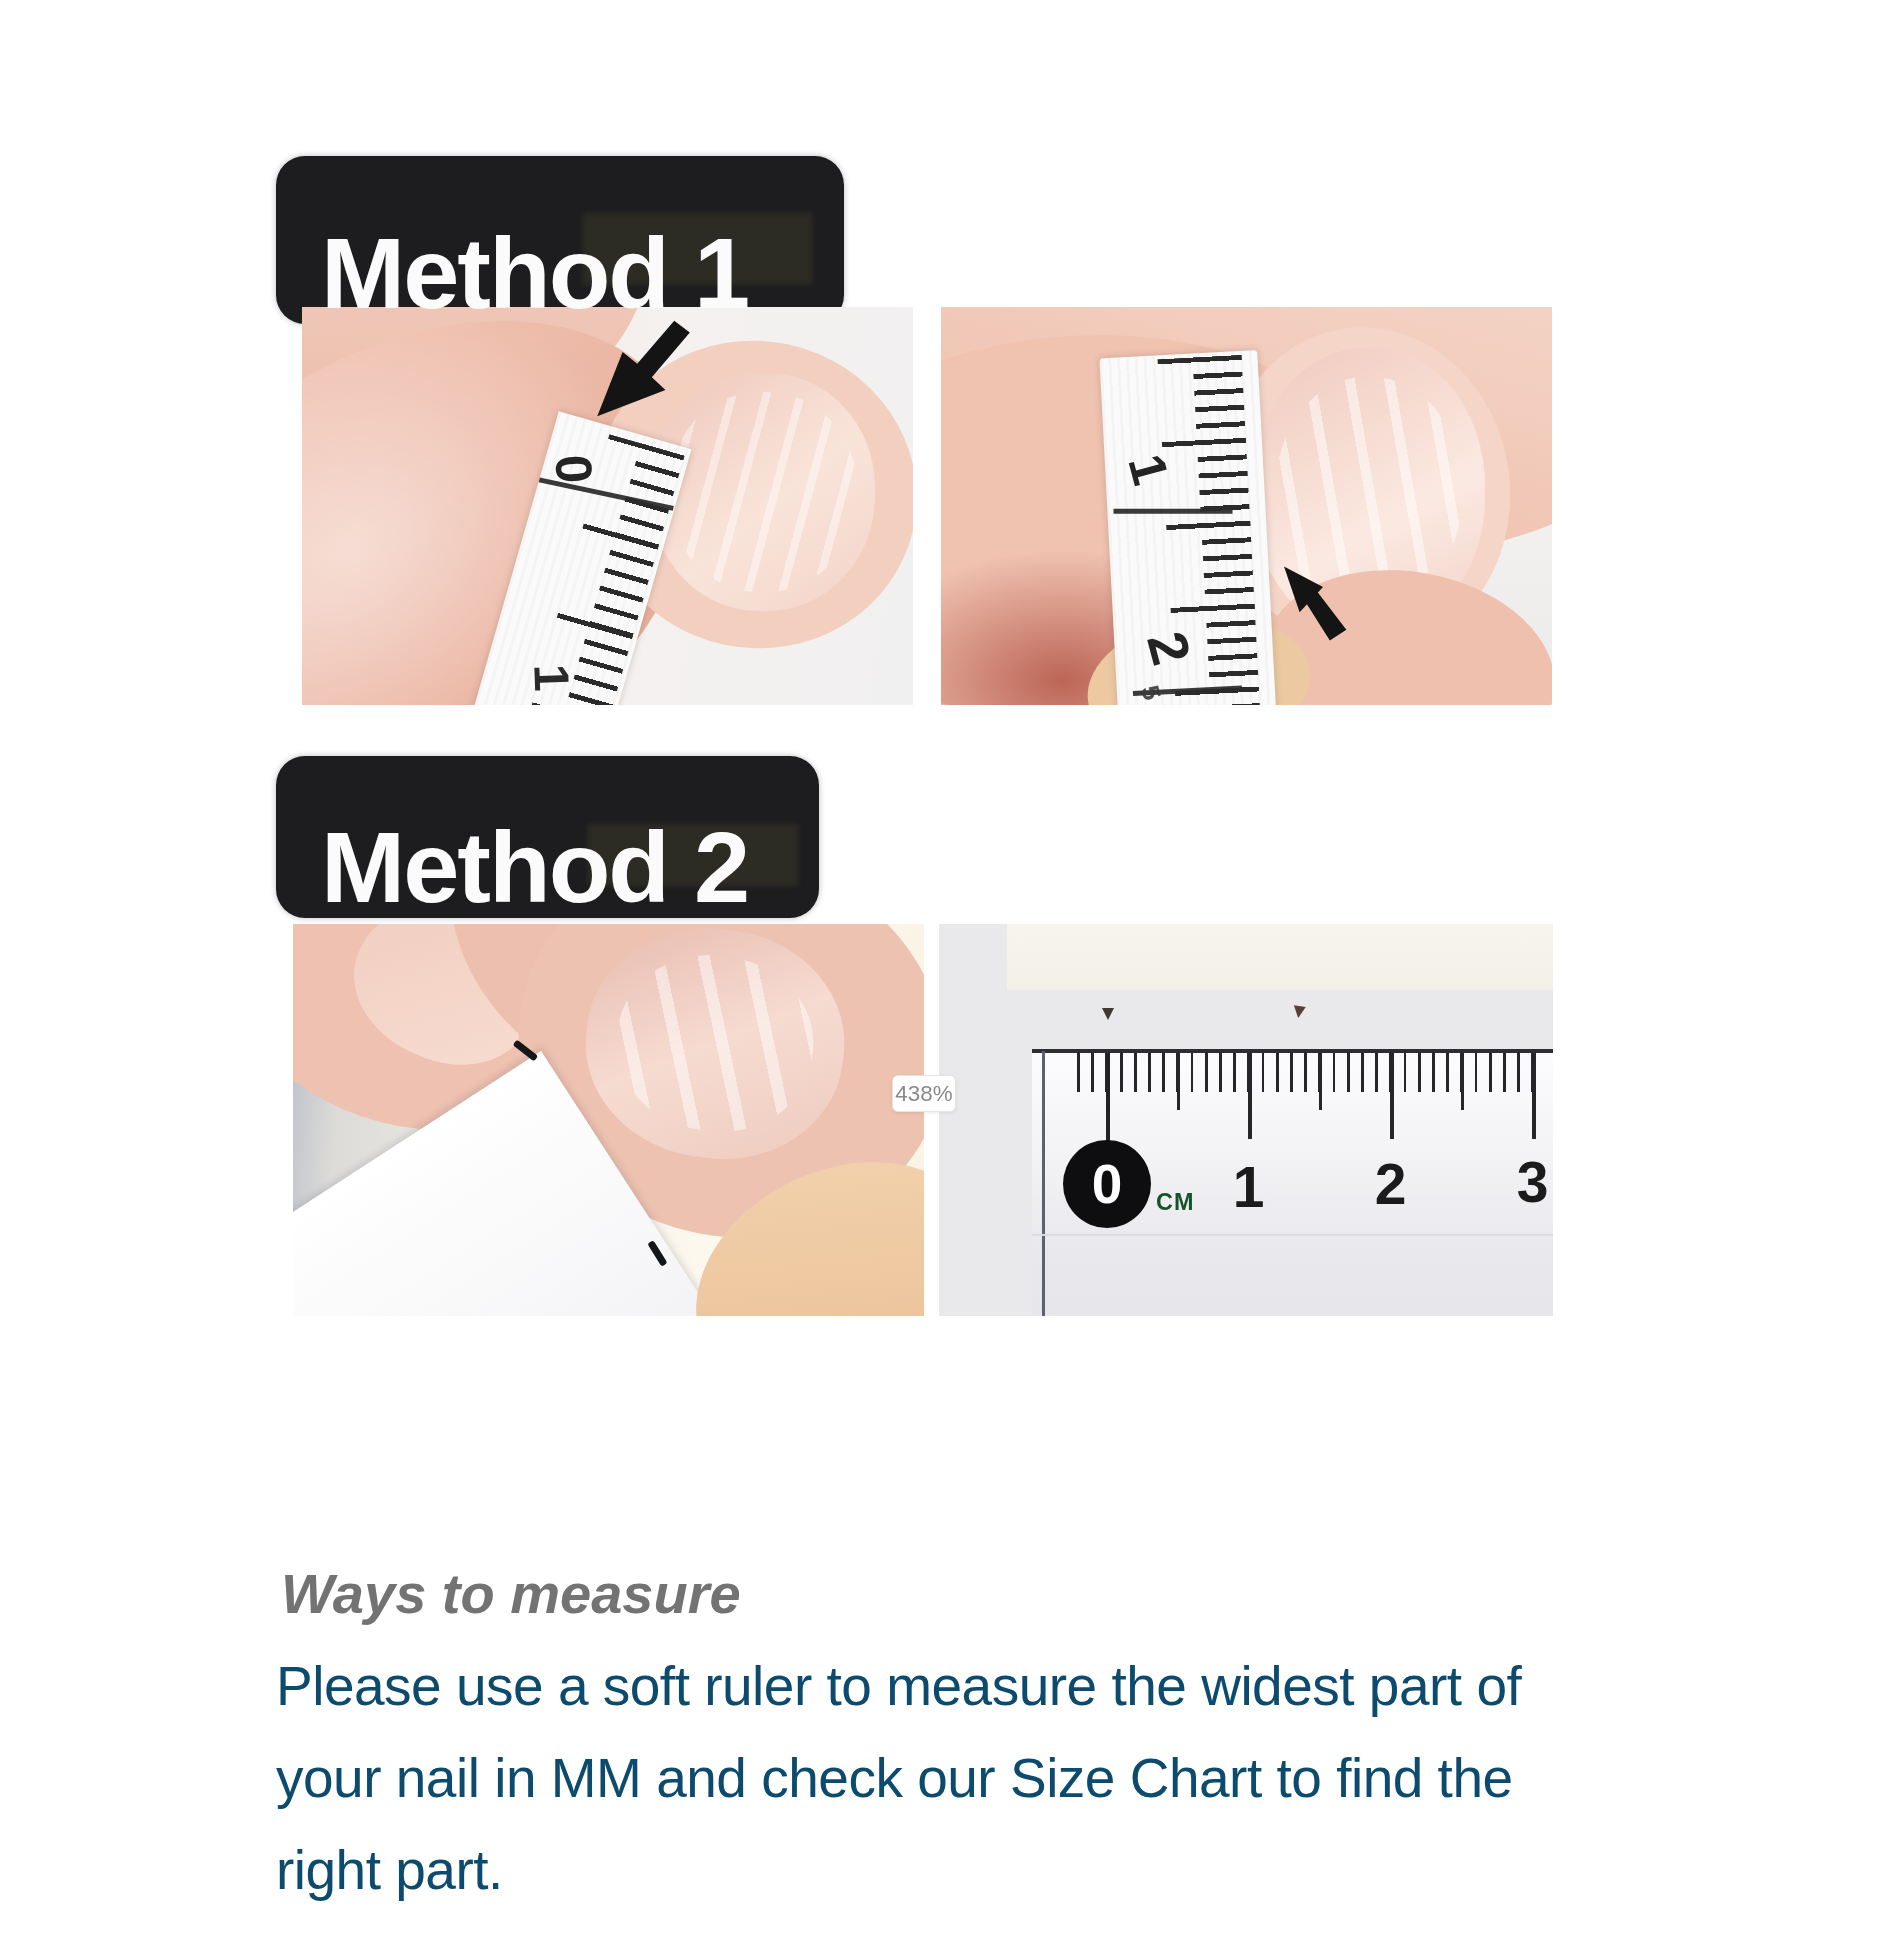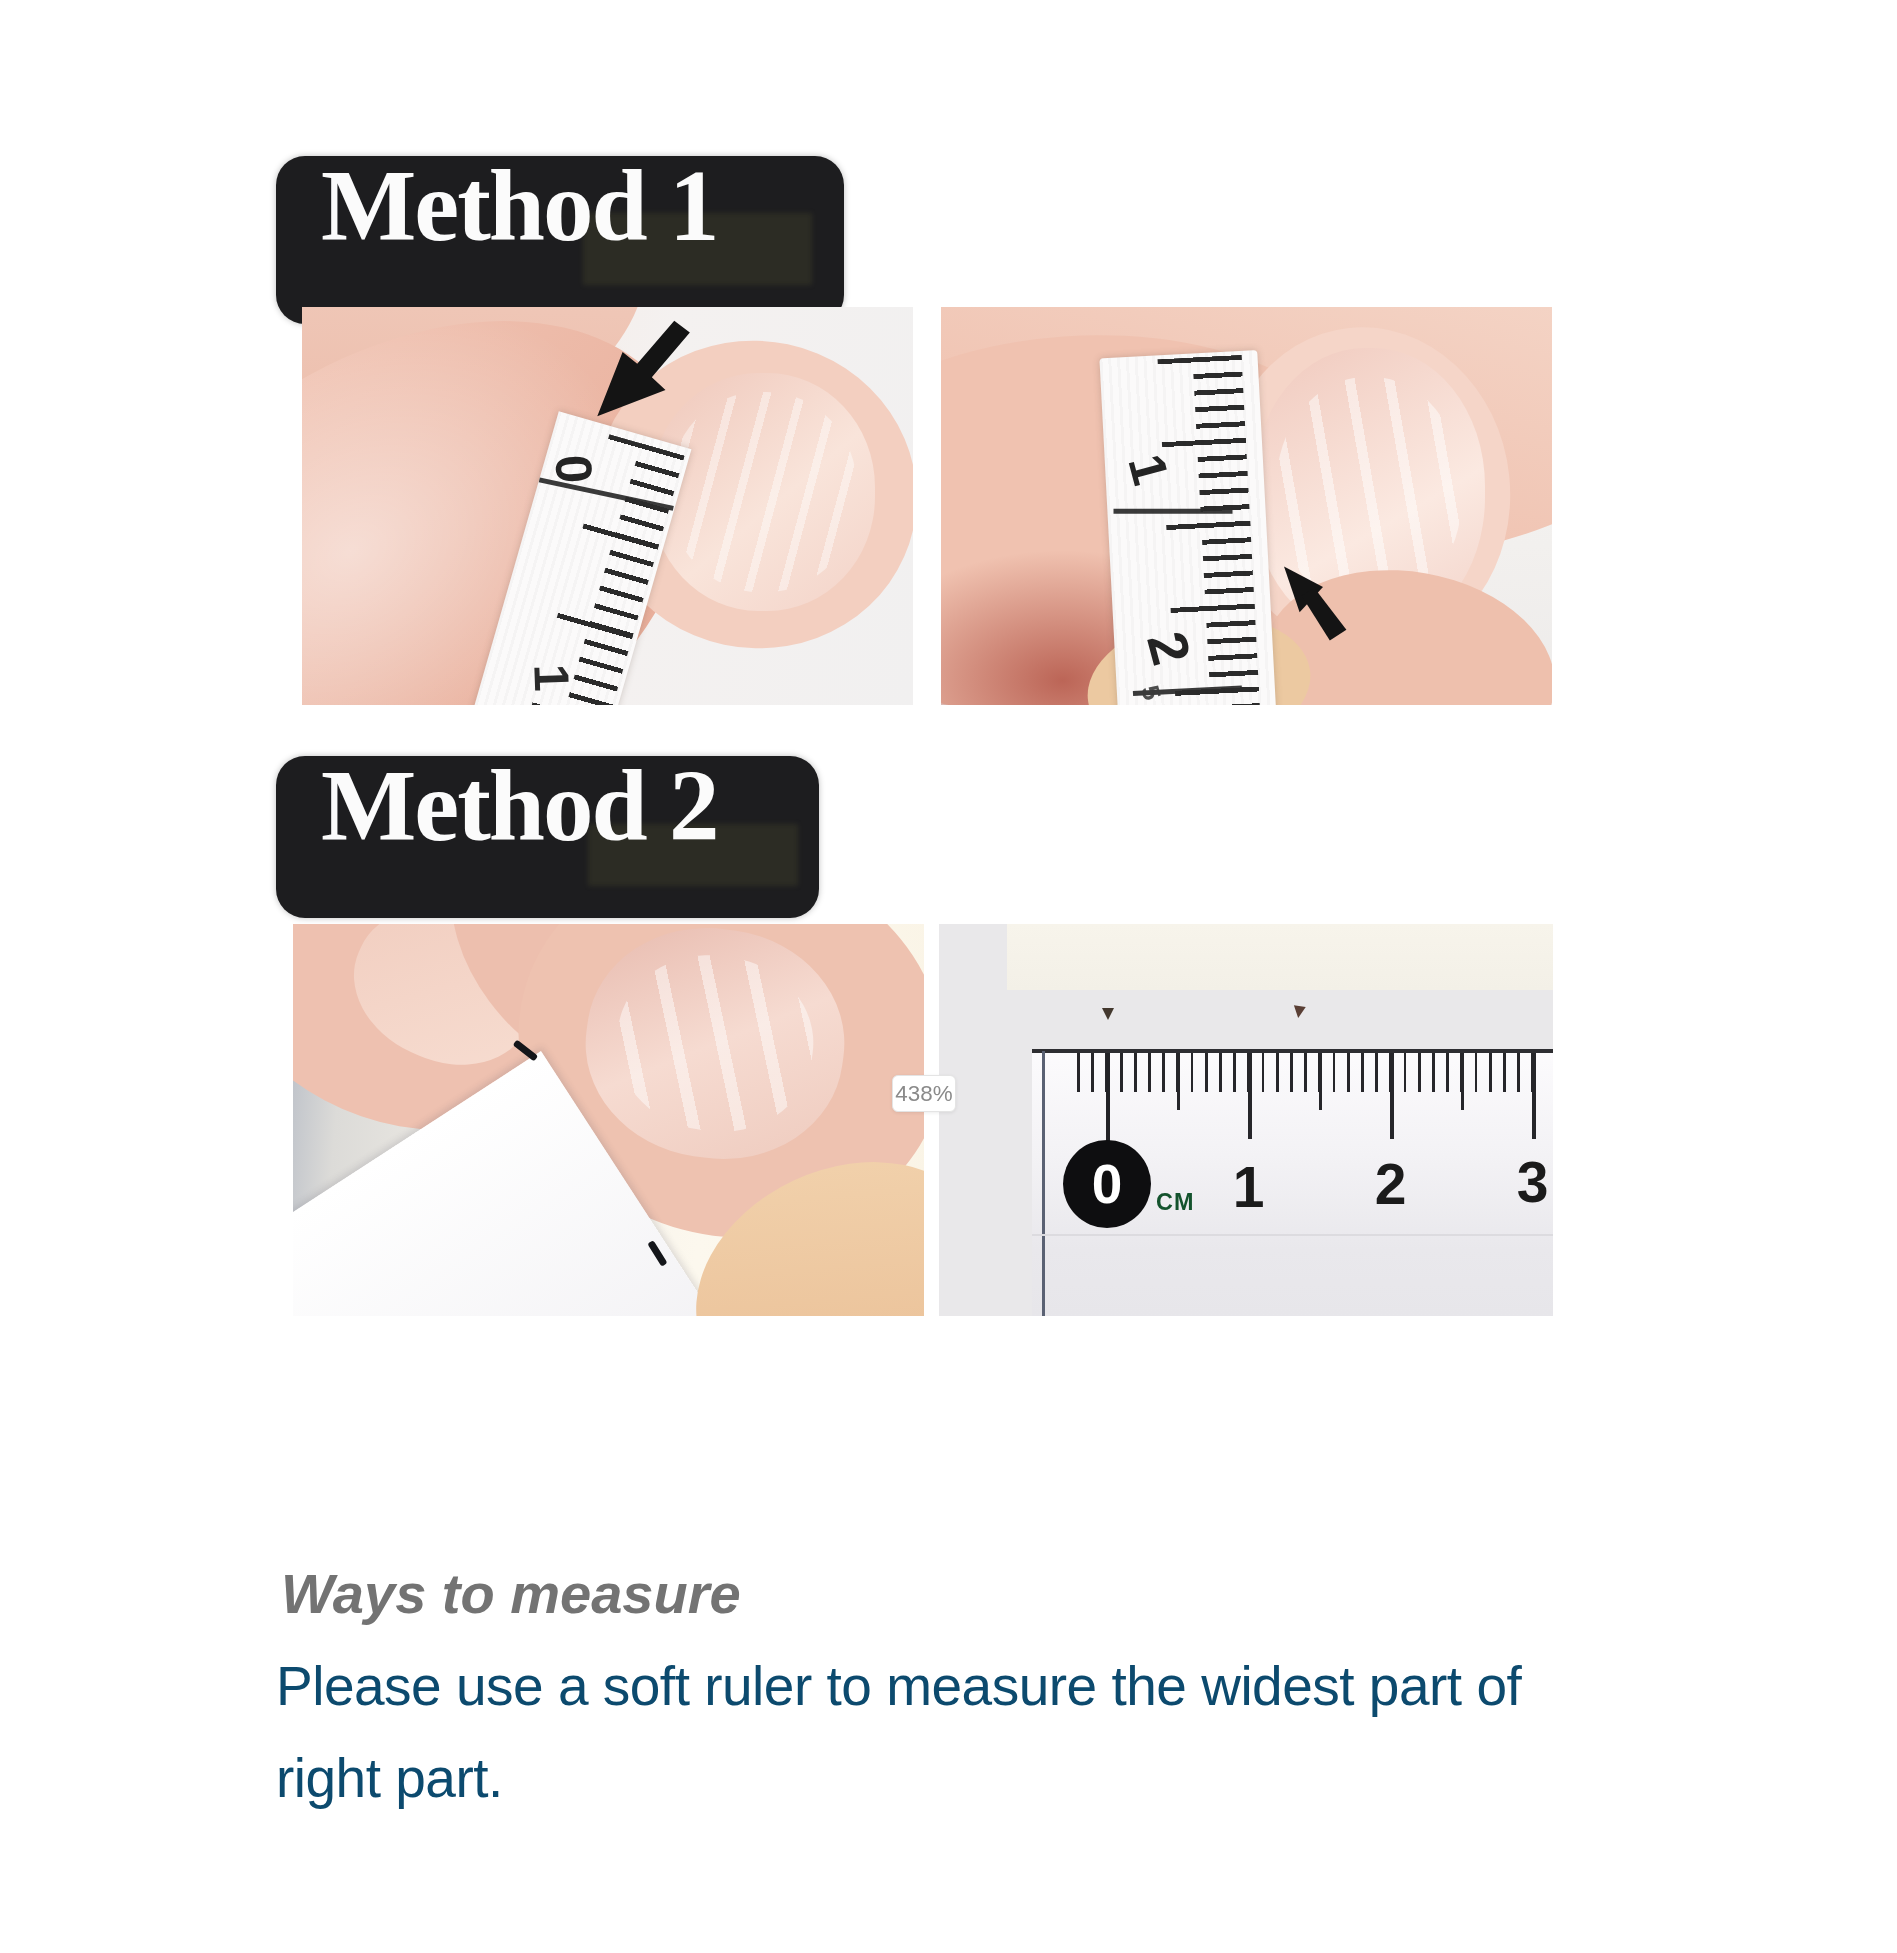--- a/index.html
+++ b/index.html
@@ -1,21 +1,21 @@
 <!DOCTYPE html>
 <html><head>
 <meta charset="utf-8">
 <style>
   html,body{margin:0;padding:0;background:#ffffff;}
   .page{position:relative;width:1898px;height:1953px;background:#ffffff;overflow:hidden;
         font-family:"Liberation Sans","DejaVu Sans",sans-serif;}
 
   
-  .tag{position:absolute;background:#1d1d1f;border-radius:29px;display:flex;align-items:flex-start;
-       box-shadow:0 0 5.9px rgba(0,0,0,.25);font-family:Liberation Serif, serif;}
+  .tag{position:absolute;background:#1d1d1f;border-radius:29px;display:flex;align-items:flex-end;
+       box-shadow:0 0 5.9px rgba(0,0,0,.25);}
   .tag .tag-label{color:#fbfbfb;font-weight:700;font-size:101px;letter-spacing:-2px;padding-left:45px;
        position:relative;z-index:2;line-height:1;}
   .tag .tag-watermark{position:absolute;background:rgba(125,125,60,.16);filter:blur(2.9px);z-index:1;}
   .tag1{left:276px;top:156px;width:568px;height:168px;}
   .tag1 .tag-watermark{left:307px;top:57px;width:229px;height:72px;}
   .tag2{left:276px;top:756px;width:543px;height:162px;}
   .tag2 .tag-watermark{left:312px;top:68px;width:210px;height:62px;}
 
   
   .photo{position:absolute;overflow:hidden;}
@@ -240,17 +240,18 @@
     <div class="r-carat b"></div>
   </div>
 
   <div class="zoom-badge">
     <span>438%</span>
   </div>
 
   <div class="heading">Ways to measure</div>
   <div class="body-text">
     <div>Please use a soft ruler to measure the widest part of</div>
+    <div>your nail in MM and check our Size Chart to find the</div>
     <div>right part.</div>
   </div>
 
 </div>
 
 
 </body></html>

